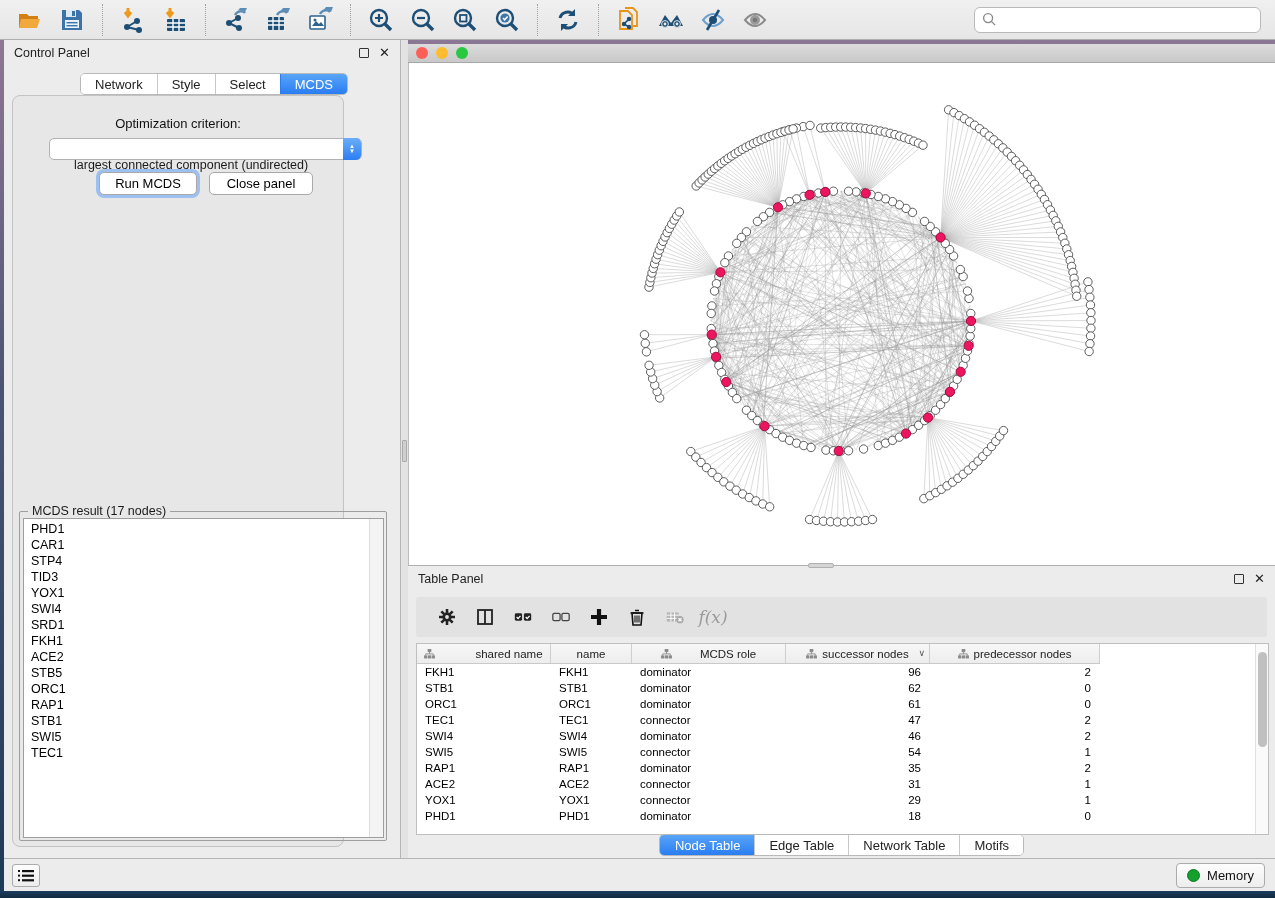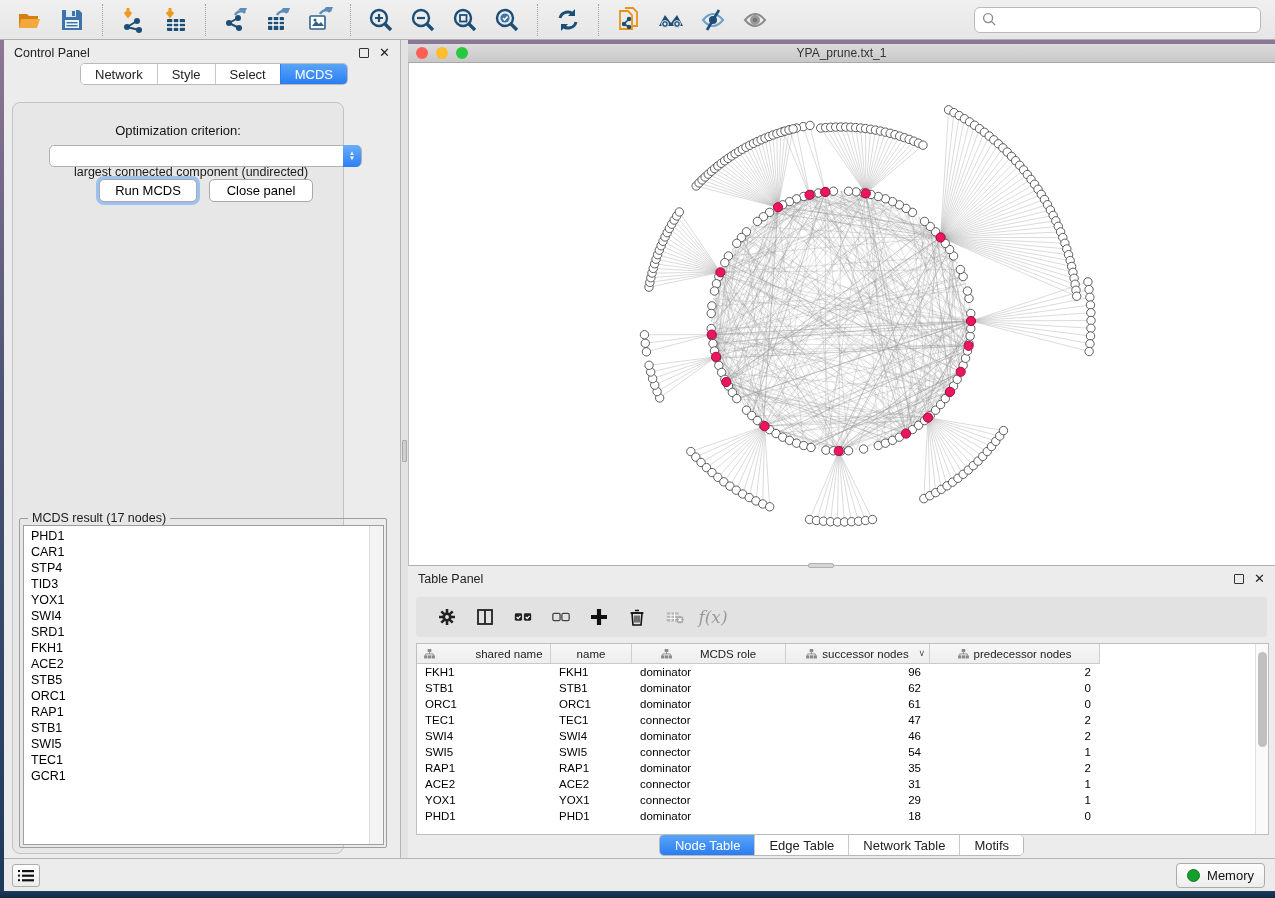--- a/index.html
+++ b/index.html
@@ -29,28 +29,28 @@
     background:linear-gradient(180deg,#1c3d5e,#10293f); }
 
   
   #control-panel { left:4px; top:40px; width:397px; height:818px; background:#ececec; border-right:1px solid #b5b5b5; }
   .panel-titlebar { position:absolute; left:0; top:0; width:100%; height:26px; display:flex; align-items:center; padding:0 10px; }
   .panel-title { font-size:12.5px; color:#222; }
   .panel-win-btns { margin-left:auto; display:flex; gap:10px; align-items:center; }
   .win-float { width:10px; height:10px; border:1.5px solid #333; border-radius:1px; }
   .win-close { font-size:13px; font-weight:bold; color:#222; line-height:10px; }
 
-  #cp-tabs { position:absolute; left:76px; top:23px; height:22px; display:flex;
+  #cp-tabs { position:absolute; left:76px; top:33px; height:22px; display:flex;
     border:1px solid #b9b9b9; border-radius:5px; overflow:hidden; background:#fff; }
   .cp-tab { padding:0 14px; display:flex; align-items:center; font-size:13px; color:#222;
     border-left:1px solid #c9c9c9; background:#fff; }
   .cp-tab:first-child { border-left:none; }
   .cp-tab.active { background:linear-gradient(180deg,#59a5f8,#2a7df2); color:#fff; border-left-color:#2a7df2; }
 
-  #cp-inner { position:absolute; left:8px; top:62px; width:332px; height:752px;
+  #cp-inner { position:absolute; left:8px; top:55px; width:332px; height:752px;
     background:#e7e7e7; border:1px solid #c3c3c3; border-radius:8px; }
   #opt-label { position:absolute; left:0; top:20px; width:100%; text-align:center; font-size:13px; color:#111; }
   #opt-select { position:absolute; left:36px; top:42px; width:313px; height:22px; background:#fff;
     border:1px solid #b2b2b2; border-radius:5px; display:flex; align-items:center; }
   #opt-select .sel-text { flex:1; padding:0 24px; font-size:12.5px; white-space:nowrap;margin-top:32px; }
   .sel-stepper { width:18px; height:22px; border-radius:0 5px 5px 0;
     background:linear-gradient(180deg,#6aaefb,#2c7ef3); display:flex; flex-direction:column;
     align-items:center; justify-content:center; color:#fff; font-size:6px; line-height:5px; }
   #run-btn { position:absolute; left:86px; top:76px; width:98px; height:23px; background:#fff;
     border:1px solid #a9a9a9; border-radius:5px; font-size:13px;
@@ -325,39 +325,37 @@
             <div class="mcds-item">SWI4</div>
             <div class="mcds-item">SRD1</div>
             <div class="mcds-item">FKH1</div>
             <div class="mcds-item">ACE2</div>
             <div class="mcds-item">STB5</div>
             <div class="mcds-item">ORC1</div>
             <div class="mcds-item">RAP1</div>
             <div class="mcds-item">STB1</div>
             <div class="mcds-item">SWI5</div>
             <div class="mcds-item">TEC1</div>
-            <div class="mcds-item">GCR1</div>
           </div>
         <div id="mcds-scroll"></div>
       </div>
     </div>
   </div>
 </div>
 
 <div id="v-splitter" class="abs">
   <div class="grip"></div>
 </div>
 
 <div id="net-titlebar" class="abs">
   <div class="traffic">
     <span style="background:#ff5f57"></span>
     <span style="background:#febc2e"></span>
     <span style="background:#28c840"></span>
   </div>
-  <div id="net-title">YPA_prune.txt_1</div>
 </div>
 <div id="net-canvas" class="abs">
   <svg id="graph-svg" width="867" height="502">
       <line x1="562" y1="258" x2="302.2199394247351" y2="265.5588277583619" stroke="#999" stroke-opacity="0.45" stroke-width="0.65"></line>
       <line x1="562" y1="258" x2="303.97499210841295" y2="280.574263096701" stroke="#999" stroke-opacity="0.45" stroke-width="0.65"></line>
       <line x1="562" y1="258" x2="327.72398494184426" y2="335.63061692136216" stroke="#999" stroke-opacity="0.45" stroke-width="0.65"></line>
       <line x1="562" y1="258" x2="319.416697508023" y2="323" stroke="#999" stroke-opacity="0.45" stroke-width="0.65"></line>
       <line x1="562" y1="258" x2="503.4361671492047" y2="366.61341548368176" stroke="#999" stroke-opacity="0.45" stroke-width="0.65"></line>
       <line x1="562" y1="258" x2="305.50416682462287" y2="287.9800631965172" stroke="#999" stroke-opacity="0.45" stroke-width="0.65"></line>
       <line x1="562" y1="258" x2="303.97499210841295" y2="280.574263096701" stroke="#999" stroke-opacity="0.45" stroke-width="0.65"></line>

